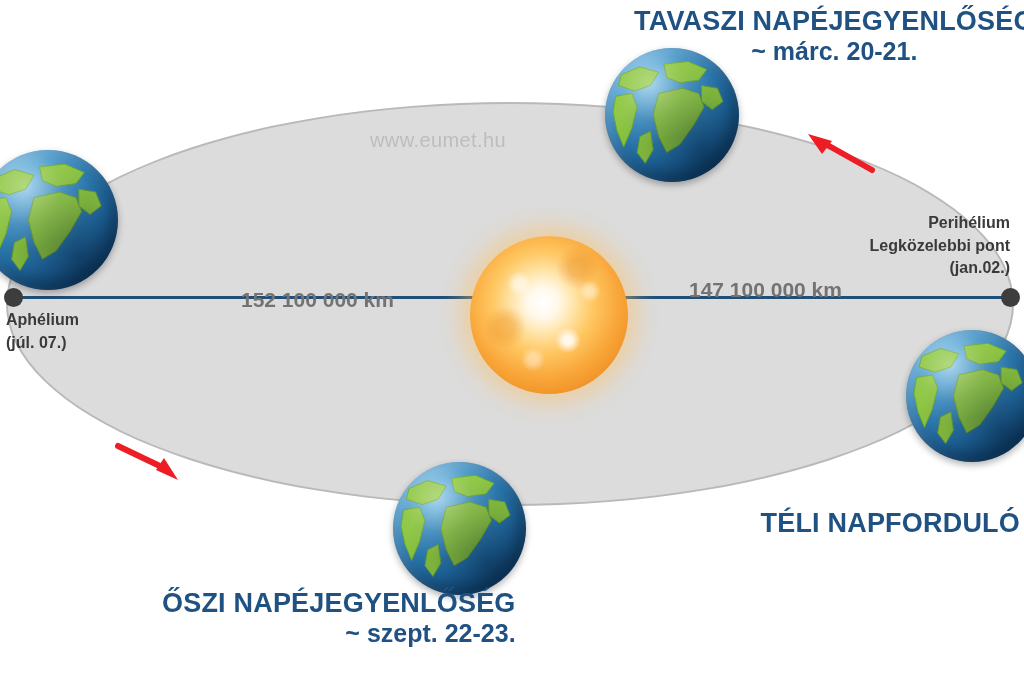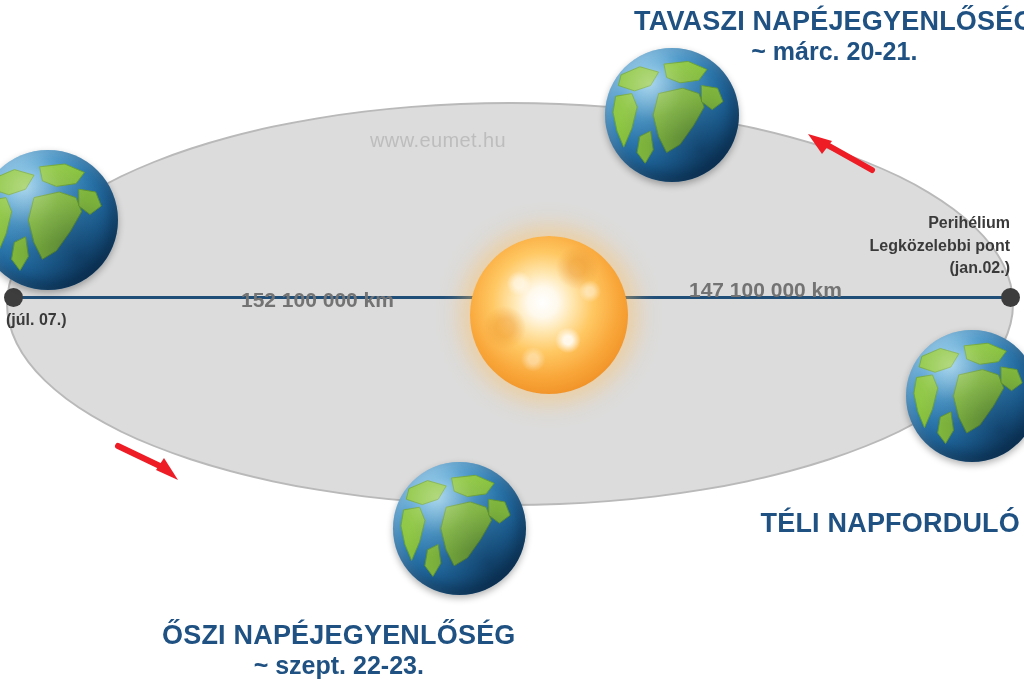--- a/index.html
+++ b/index.html
@@ -124,21 +124,21 @@
     font-weight: bold;
     line-height: 1.16;
     white-space: nowrap;
   }
   .season-label .title { font-size: 27px; letter-spacing: 0.2px; }
   .season-label .date  { font-size: 25px; }
 
   #label-summer { left: 4px;   top: 78px;  text-align: left; }
   #label-spring { left: 634px; top: 6px;   text-align: center; }
   #label-winter { right: 4px;  top: 508px; text-align: right; }
-  #label-autumn { left: 162px; top: 588px; text-align: center; margin-top: 32px; }
+  #label-autumn { left: 162px; top: 588px; text-align: right; }
 
   
   .apsis {
     position: absolute;
     color: #3a3a3a;
     font-size: 16px;
     font-weight: bold;
     line-height: 1.42;
     white-space: nowrap;
   }
@@ -276,20 +276,21 @@
   <div class="season-label" id="label-winter">
     <div class="title">TÉLI NAPFORDULÓ</div>
   </div>
 
   <div class="season-label" id="label-autumn">
     <div class="title">ŐSZI NAPÉJEGYENLŐSÉG</div>
     <div class="date">~ szept. 22-23.</div>
   </div>
 
   <div class="apsis" id="apsis-aphelion">
+    <div>Aphélium</div>
     <div>(júl. 07.)</div>
   </div>
 
   <div class="apsis" id="apsis-perihelion">
     <div>Perihélium</div>
     <div>Legközelebbi pont</div>
     <div>(jan.02.)</div>
   </div>
 
   <div class="distance" id="dist-aphelion">152 100 000 km</div>

